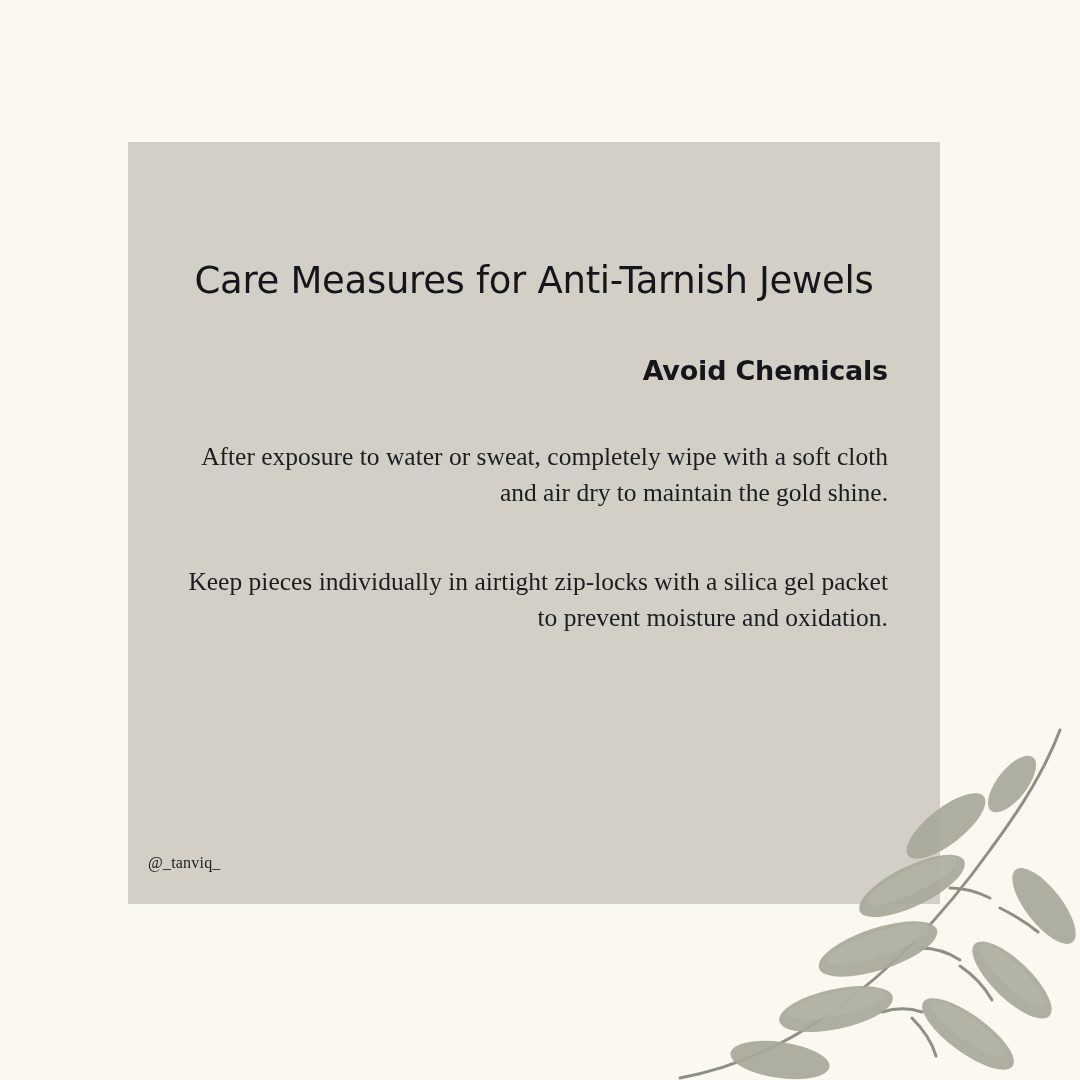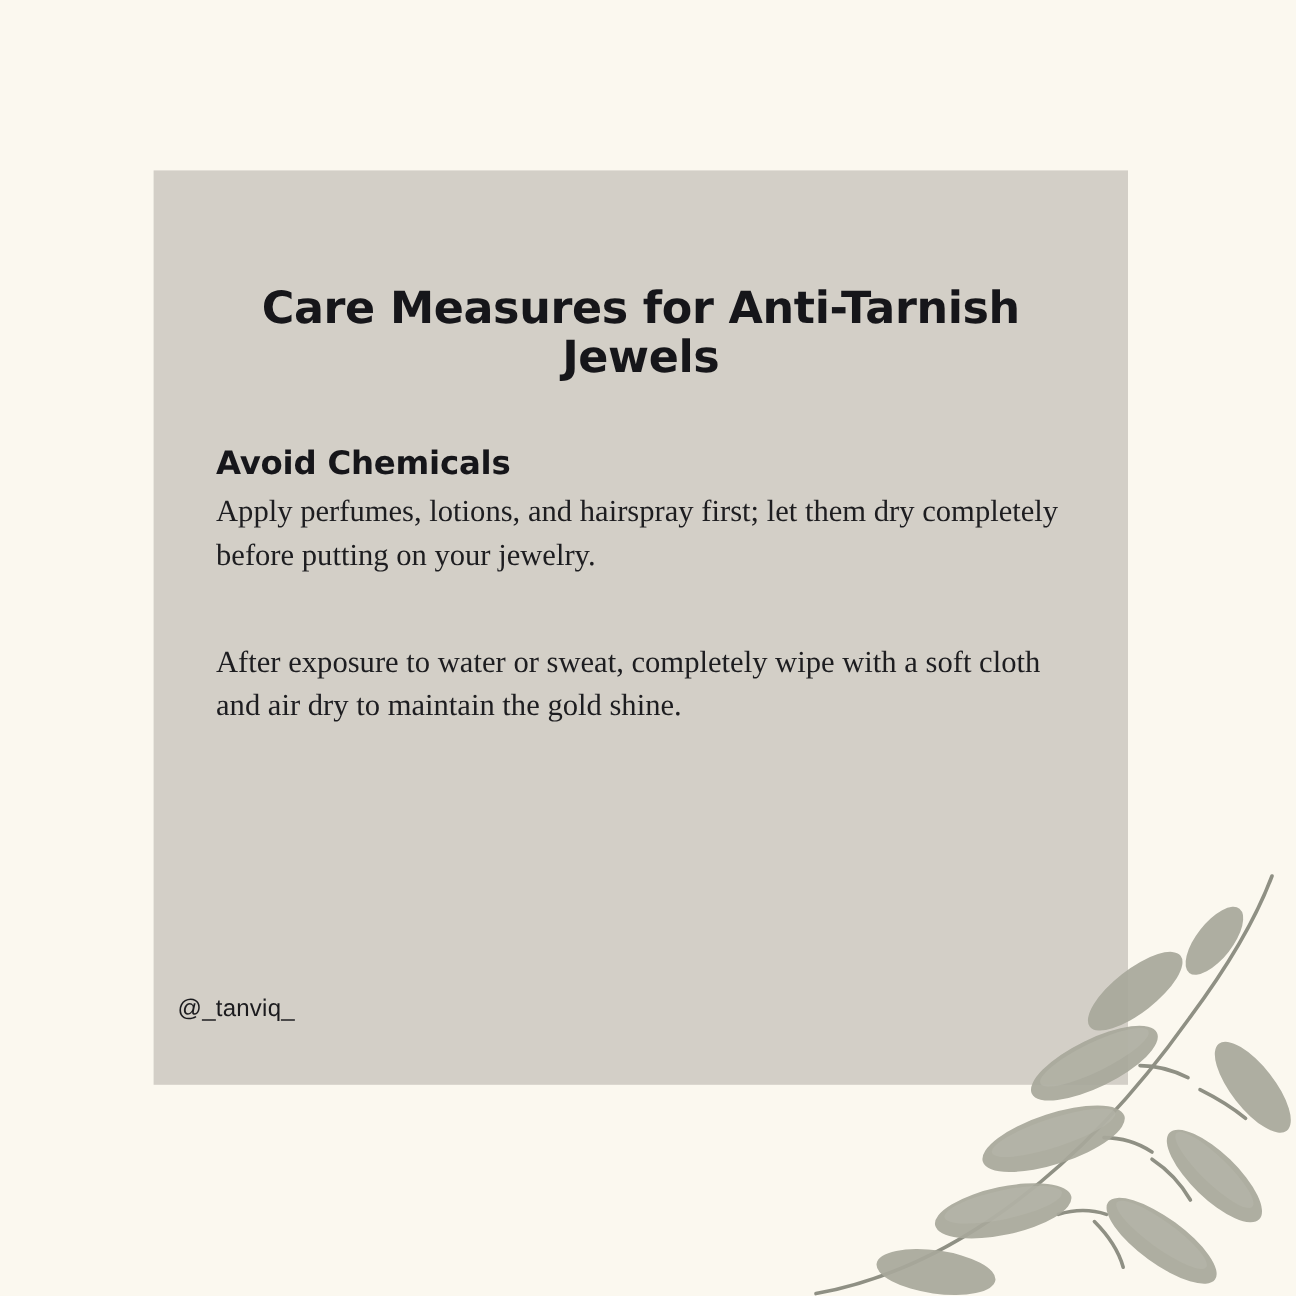--- a/index.html
+++ b/index.html
@@ -28,30 +28,30 @@
   }
   .card-inner {
     position: absolute;
     left: 0;
     right: 0;
     top: 0;
     padding: 0 52px;
   }
   .title {
     font-family: "DejaVu Sans", sans-serif;
-    font-weight: bold;
+    font-weight: normal;
     font-size: 37px;
     letter-spacing: -0.3px;
     color: #16161a;
     text-align: center;
-    margin-top: 95px;
+    margin-top: 119px;
     line-height: 1.1;
   }
   .section {
-    text-align: left;
+    text-align: right;
     margin-top: 53px;
   }
   .section-heading {
     font-family: "DejaVu Sans", sans-serif;
     font-weight: bold;
     font-size: 27px;
     letter-spacing: -0.2px;
     color: #16161a;
     margin: 0 0 6px 0;
   }
@@ -59,23 +59,23 @@
     font-family: "Liberation Serif", serif;
     font-size: 25.5px;
     line-height: 1.42;
     color: #1d1d20;
     margin: 0 auto;
     max-width: 720px;
   }
   .handle {
     position: absolute;
     left: 20px;
-    bottom: 51px;
-    font-family: Liberation Sans, sans-serif;
-    font-size: 20px;
+    bottom: 32px;
+    font-family: Liberation Serif, serif;
+    font-size: 16px;
     color: #1b1b1e;
     letter-spacing: 0.2px;
   }
   .leaves {
     position: absolute;
     right: 0;
     bottom: 0;
     width: 420px;
     height: 420px;
     pointer-events: none;
@@ -86,28 +86,28 @@
 
 <div class="canvas">
 
   <div class="card">
     <div class="card-inner">
 
       <div class="title">Care Measures for Anti-Tarnish Jewels</div>
 
       <div class="section">
         <div class="section-heading">Avoid Chemicals</div>
-        <div class="section-body">Apply perfumes, lotions, and hairspray first; let them dry completely before putting on your jewelry.</div>
       </div>
 
       <div class="section">
         <div class="section-body">After exposure to water or sweat, completely wipe with a soft cloth and air dry to maintain the gold shine.</div>
       </div>
 
       <div class="section">
+        <div class="section-body">Keep pieces individually in airtight zip-locks with a silica gel packet to prevent moisture and oxidation.</div>
       </div>
 
     </div>
 
     <div class="handle">@_tanviq_</div>
   </div>
 
   <svg class="leaves" viewBox="0 0 420 420">
     <g stroke="#8f9084" stroke-width="3" fill="none" stroke-linecap="round">
       <path d="M 20 418 C 120 400 230 330 330 190 C 360 150 385 110 400 70"></path>

